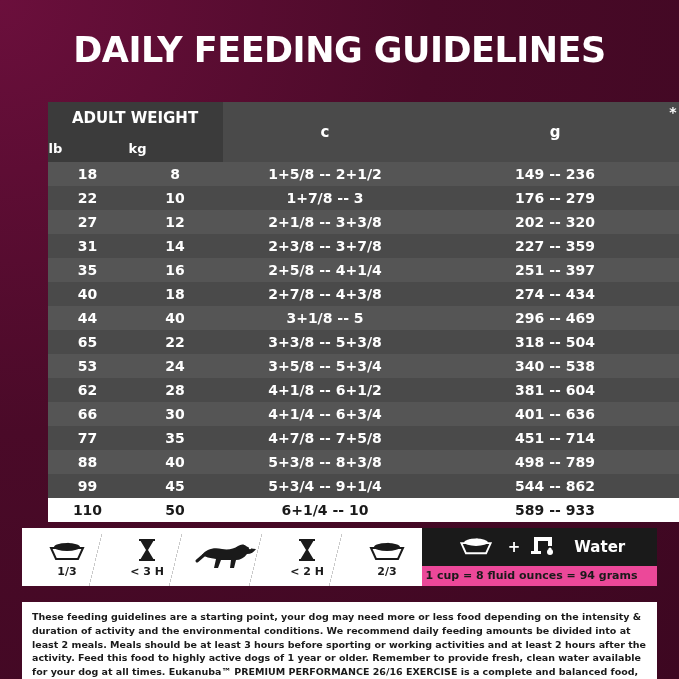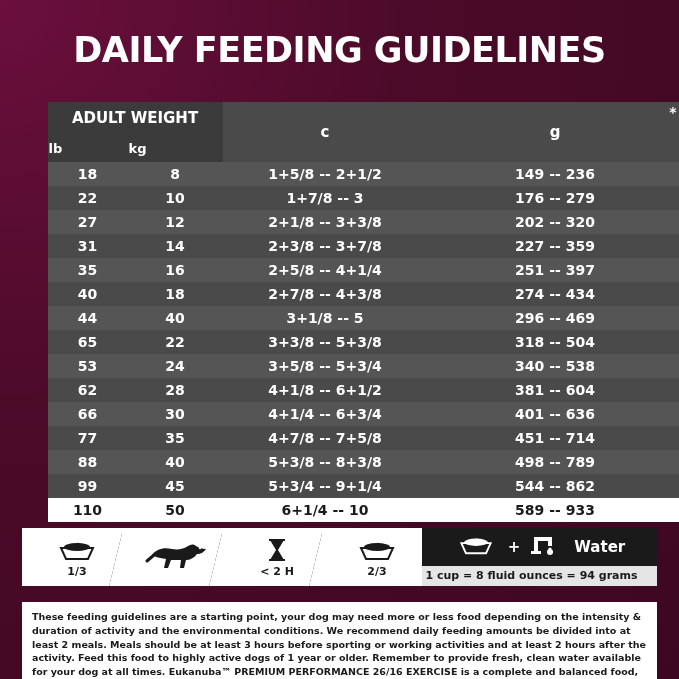--- a/index.html
+++ b/index.html
@@ -132,21 +132,21 @@
   .sr-top{
     flex:1 1 auto;
     display:flex;
     align-items:center;
     justify-content:center;
     gap:10px;
     color:#ffffff;
   }
   .sr-top .lbl{font-size:15px;font-weight:bold;font-family:"DejaVu Sans", sans-serif;}
   .sr-bot{
-    background:#e5e5e5;color:#1a1a1a;
+    background:#ec4899;color:#1a1a1a;
     text-align:center;
     font-size:11px;font-weight:bold;
     padding:3px 16px 4px 0;
     font-family:"DejaVu Sans", sans-serif;
   }
   .note{
     width:635px;margin:16px auto;
     background:#ffffff;
     color:#1a1a1a;
     font-size:9.5px;
@@ -291,20 +291,30 @@
             <ellipse cx="20" cy="9" rx="13" ry="4" fill="#1a1a1a"></ellipse>
             <path d="M4 10 L36 10 L31 21 L9 21 Z" fill="none" stroke="#1a1a1a" stroke-width="2"></path>
             <circle cx="14" cy="8" r="2.2" fill="#1a1a1a"></circle>
             <circle cx="21" cy="7" r="2.2" fill="#1a1a1a"></circle>
             <circle cx="27" cy="9" r="2.2" fill="#1a1a1a"></circle>
           </svg>
         </span>
         <span class="cap">1/3</span>
       </div>
 
+      <div class="chev">
+        <span class="glyph">
+          <svg width="20" height="24" viewBox="0 0 20 24">
+            <path d="M3 2 L17 2 L11 12 L17 22 L3 22 L9 12 Z" fill="#1a1a1a"></path>
+            <rect x="2" y="1" width="16" height="2" fill="#1a1a1a"></rect>
+            <rect x="2" y="21" width="16" height="2" fill="#1a1a1a"></rect>
+          </svg>
+        </span>
+        <span class="cap">&lt; 3 H</span>
+      </div>
 
       <div class="chev">
         <span class="glyph">
           <svg width="66" height="30" viewBox="0 0 66 30">
             <path d="M8 14 C12 8 20 6 28 8 C34 9 40 8 44 5 C47 3 50 3 52 5 C55 7 58 8 62 8 C60 11 57 13 53 13 C50 17 46 19 42 19 L40 27 L36 27 L37 19 L27 19 L24 27 L20 27 L22 18 C16 17 11 16 8 14 Z" fill="#1a1a1a"></path>
             <circle cx="56" cy="7" r="1.2" fill="#ffffff"></circle>
             <path d="M10 14 L3 20" stroke="#1a1a1a" stroke-width="3" stroke-linecap="round"></path>
           </svg>
         </span>
         <span class="cap"></span>

